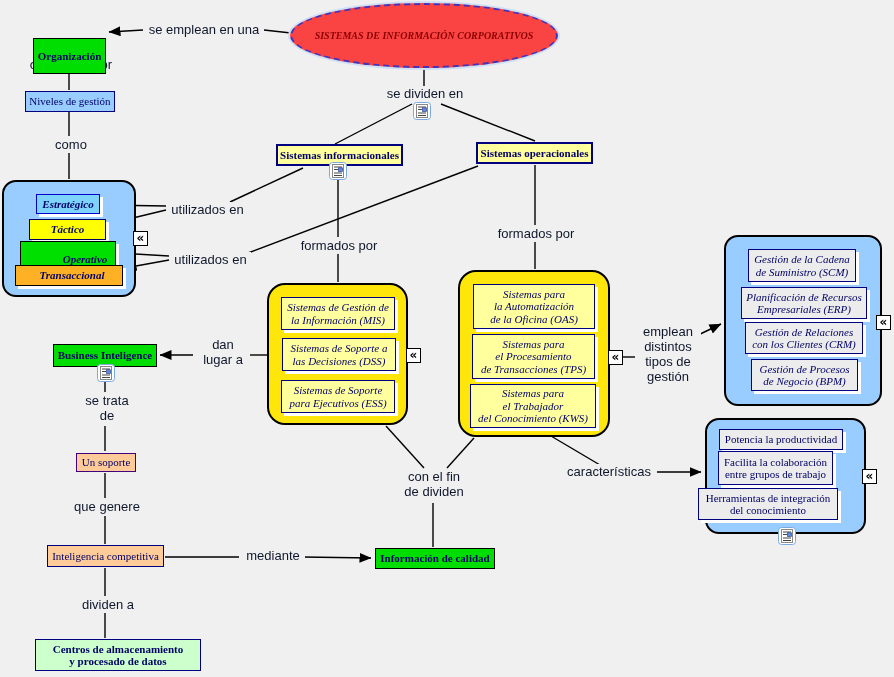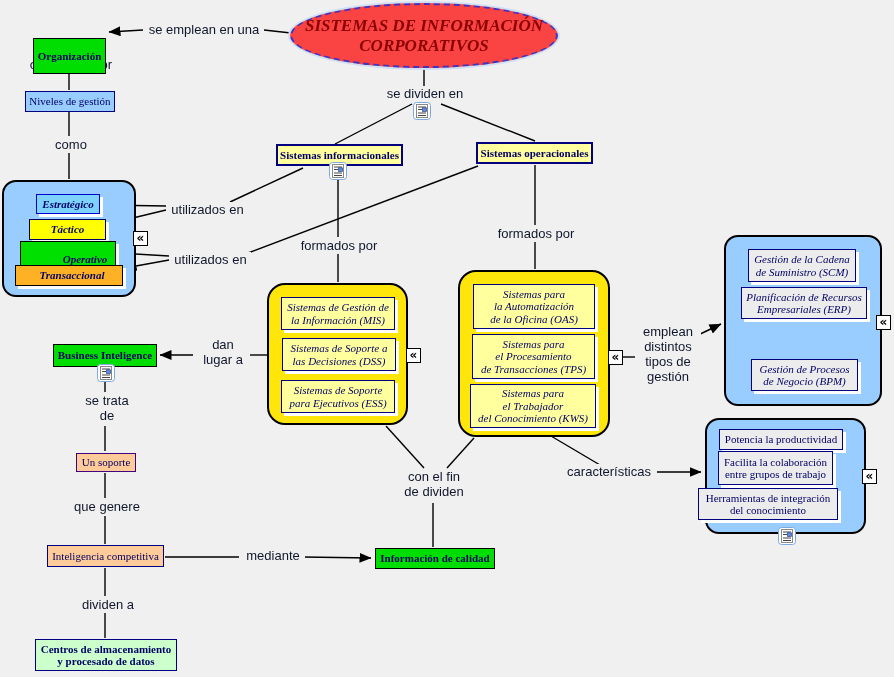--- a/index.html
+++ b/index.html
@@ -25,21 +25,21 @@
   .ital{font-style:italic;font-weight:bold;}
   .ital-reg{font-style:italic;}
   .shadow{box-shadow:3px 3px 0 #ffffff;}
   .group{position:absolute;z-index:2;box-sizing:border-box;border:2px solid #000;}
   .g-blue{background:#99CCFF;border-radius:14px;}
   .g-yellow{background:#FFE60A;border-radius:18px;}
   .ellipse{
     position:absolute;z-index:3;box-sizing:border-box;border-radius:50%;
     background:#FA4343;border:2px dashed #4433BB;
     display:flex;align-items:center;justify-content:center;
-    font-family:"Liberation Serif",serif;font-size:17px;font-weight:bold;font-style:italic;
+    font-family:"Liberation Serif",serif;font-size:10px;font-weight:bold;font-style:italic;
     color:#8B0000;text-align:center;box-shadow:0 0 0 2px #cfe0f5;
   }
   .chev{
     position:absolute;z-index:4;width:15px;height:15px;box-sizing:border-box;
     background:#fff;border:1.6px solid #000;color:#000;
     display:flex;align-items:center;justify-content:center;
     font-family:"DejaVu Sans",sans-serif;font-size:12px;font-weight:bold;line-height:1;
     padding-bottom:2px;
   }
   .note{position:absolute;z-index:4;width:18px;height:18px;}
@@ -127,34 +127,36 @@
 el Procesamiento
 de Transacciones (TPS)</div>
   <div class="node ital-reg shadow" style="left:470px;top:384px;width:126px;height:44px;background:#FFFF9E;">Sistemas para
 el Trabajador
 del Conocimiento (KWS)</div>
 
   <div class="node ital-reg shadow" style="left:748px;top:249px;width:108px;height:33px;background:#ECECEC;">Gestión de la Cadena
 de Suministro (SCM)</div>
   <div class="node ital-reg shadow" style="left:741px;top:287px;width:126px;height:32px;background:#ECECEC;">Planificación de Recursos
 Empresariales (ERP)</div>
+  <div class="node ital-reg shadow" style="left:745px;top:322px;width:118px;height:32px;background:#ECECEC;">Gestión de Relaciones
+con los Clientes (CRM)</div>
   <div class="node ital-reg shadow" style="left:751px;top:359px;width:107px;height:32px;background:#ECECEC;">Gestión de Procesos
 de Negocio (BPM)</div>
 
   <div class="node shadow" style="left:719px;top:429px;width:124px;height:21px;background:#ECECEC;">Potencia la productividad</div>
   <div class="node shadow" style="left:718px;top:451px;width:115px;height:34px;background:#ECECEC;">Facilita la colaboración
 entre grupos de trabajo</div>
   <div class="node shadow" style="left:698px;top:488px;width:140px;height:32px;background:#ECECEC;">Herramientas de integración
 del conocimiento</div>
 
   <div class="node bold" style="left:53px;top:344px;width:104px;height:23px;background:#00DD00;border-color:#000;">Business Inteligence</div>
   <div class="node" style="left:76px;top:453px;width:60px;height:19px;background:#FFCC99;border-color:#400080;">Un soporte</div>
   <div class="node" style="left:47px;top:545px;width:117px;height:22px;background:#FFCC99;">Inteligencia competitiva</div>
   <div class="node bold" style="left:375px;top:548px;width:120px;height:21px;background:#00DD00;border-color:#000;">Información de calidad</div>
-  <div class="node bold" style="left:35px;top:639px;width:142px;height:32px;background:#CCFFCC;">Centros de almacenamiento
+  <div class="node bold" style="left:35px;top:639px;width:166px;height:32px;background:#CCFFCC;">Centros de almacenamiento
 y procesado de datos</div>
 
   <div class="lbl" style="left:144px;top:22px;width:118px;">se emplean en una</div>
   <div class="lbl" style="left:26px;top:57px;width:88px;">construida por</div>
   <div class="lbl" style="left:52px;top:137px;width:36px;">como</div>
   <div class="lbl" style="left:382px;top:86px;width:84px;">se dividen en</div>
   <div class="lbl" style="left:167px;top:202px;width:79px;">utilizados en</div>
   <div class="lbl" style="left:170px;top:252px;width:79px;">utilizados en</div>
   <div class="lbl" style="left:295px;top:238px;width:86px;">formados por</div>
   <div class="lbl" style="left:492px;top:226px;width:86px;">formados por</div>

